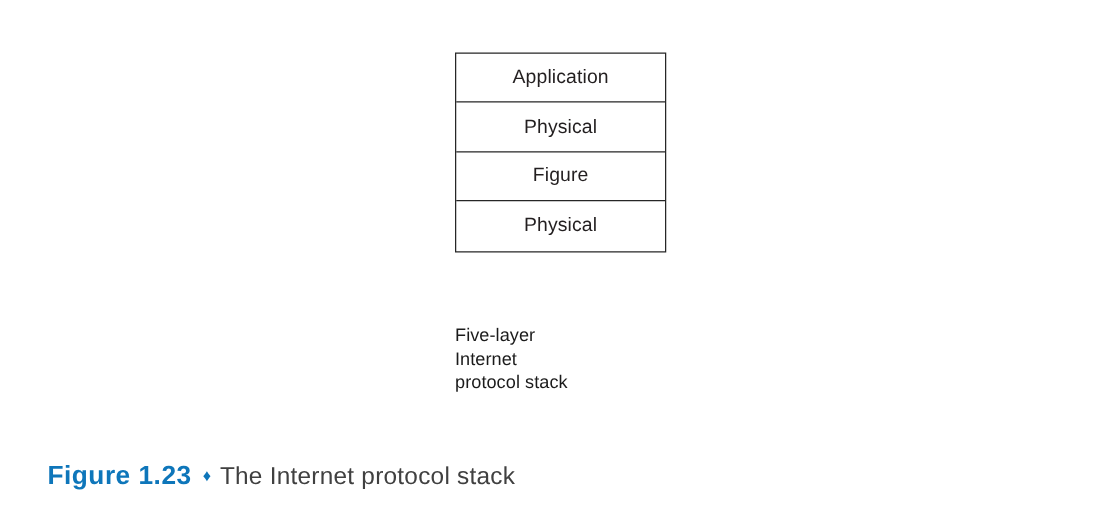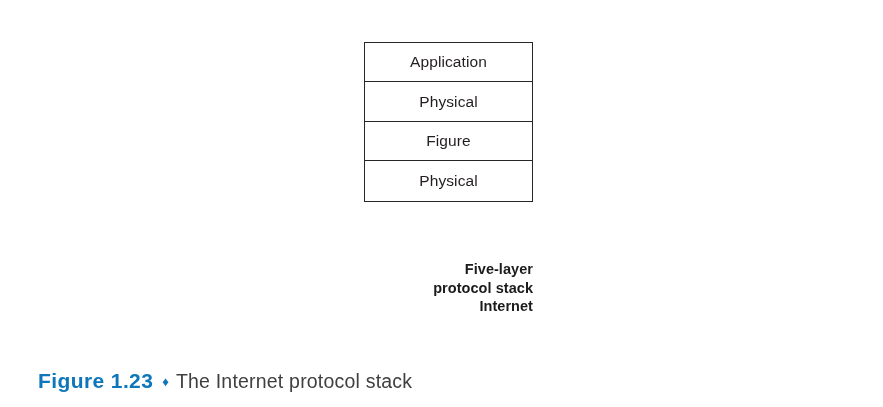--- a/index.html
+++ b/index.html
@@ -53,24 +53,24 @@
     letter-spacing: 0.1px;
     line-height: 1;
   }
 
   
   #stack-caption {
     position: absolute;
     left: 348px;
     top: 260px;
     width: 169px;
-    text-align: right;
+    text-align: left;
     font-family: "Liberation Sans", sans-serif;
     font-size: 14.5px;
-    font-weight: bold;
+    font-weight: normal;
     color: #1b1b1b;
     line-height: 18.5px;
     letter-spacing: 0.05px;
   }
   #stack-caption .cap-line { display: block; white-space: nowrap; }
 
   
   #figure-caption {
     position: absolute;
     left: 38px;
@@ -116,22 +116,22 @@
     <div class="layer-row">
       <span class="layer-label">Figure</span>
     </div>
     <div class="layer-row">
       <span class="layer-label">Physical</span>
     </div>
   </div>
 
   <div id="stack-caption">
     <span class="cap-line">Five-layer</span>
+    <span class="cap-line">Internet</span>
     <span class="cap-line">protocol stack</span>
-    <span class="cap-line">Internet</span>
   </div>
 
 </div>
 
 <div id="figure-caption">
   <span class="fig-number">Figure 1.23</span>
   <span class="fig-diamond">♦</span>
   <span class="fig-text">The Internet protocol stack</span>
 </div>
 

